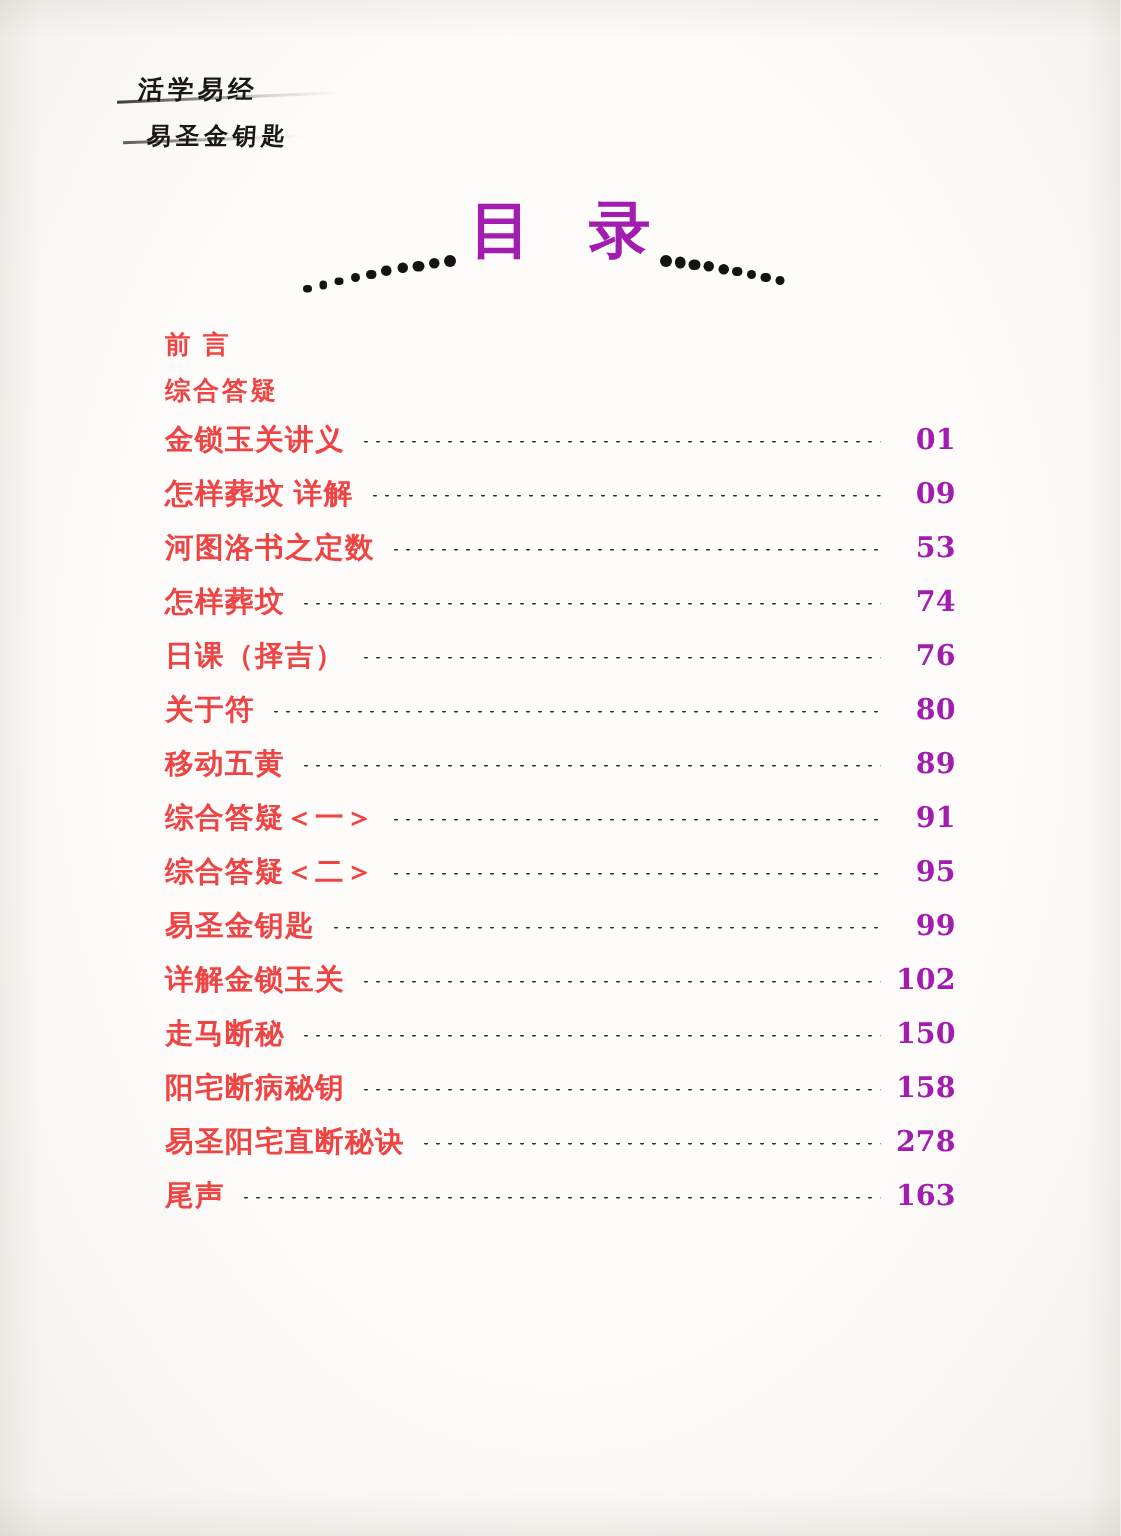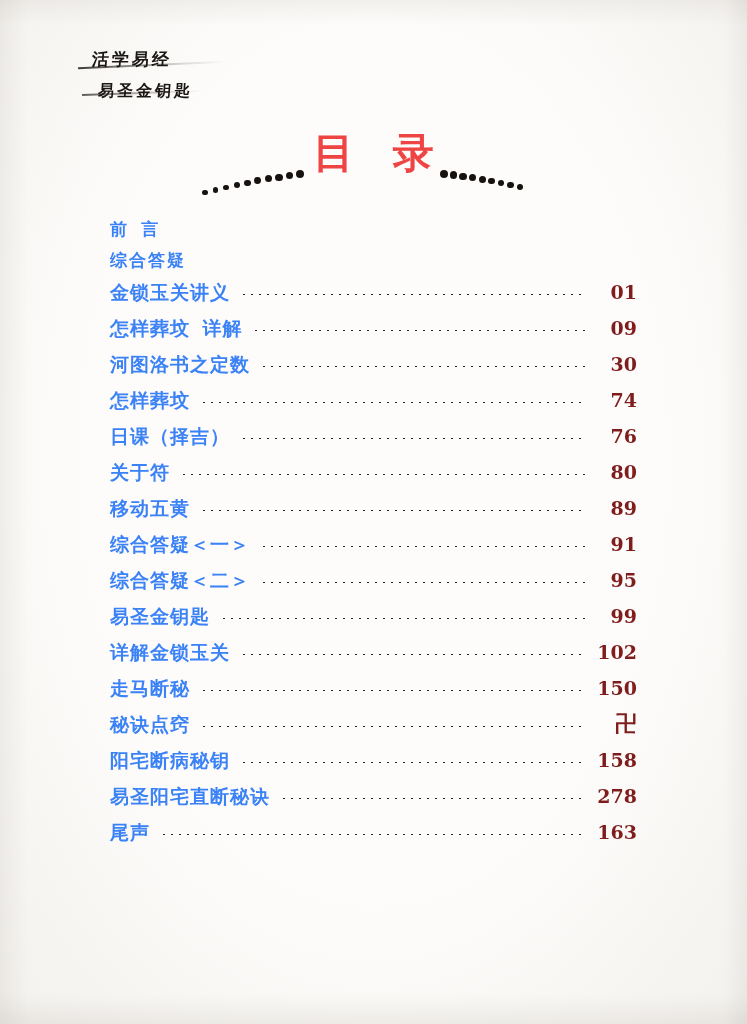--- a/index.html
+++ b/index.html
@@ -86,21 +86,21 @@
     right: 0;
     top: 126px;
     height: 80px;
   }
   .toc-title {
     text-align: center;
     font-family: "DejaVu Serif", "Liberation Serif", serif;
     font-weight: bold;
     font-size: 41px;
     letter-spacing: 12px;
-    color: #ef4444;
+    color: #a21caf;
     text-indent: 12px;
   }
   .dot-swoosh {
     position: absolute;
     left: 0;
     right: 0;
     top: 8px;
     height: 60px;
     pointer-events: none;
   }
@@ -117,25 +117,25 @@
     right: 110px;
     top: 218px;
   }
   .toc-row {
     display: flex;
     align-items: baseline;
     height: 36px;
   }
   .toc-row.plain { height: 31px; }
   .toc-label {
-    font-family: Liberation Mono, monospace;
+    font-family: Liberation Serif, serif;
     font-weight: bold;
     font-size: 19px;
     letter-spacing: 1px;
-    color: #3b82f6;
+    color: #ef4444;
     white-space: nowrap;
   }
   .toc-row.plain .toc-label {
     font-size: 17px;
     letter-spacing: 2px;
   }
   .leader {
     flex: 1;
     margin: 0 8px 0 10px;
     height: 1px;
@@ -143,21 +143,21 @@
     top: -4px;
     background-image: radial-gradient(circle, #2a2521 1px, rgba(0,0,0,0) 1.3px);
     background-size: 8px 3px;
     background-repeat: repeat-x;
     background-position: left center;
   }
   .toc-page {
     font-family: "DejaVu Serif", "Liberation Serif", serif;
     font-weight: bold;
     font-size: 19px;
-    color: #7f1d1d;
+    color: #a21caf;
     min-width: 42px;
     text-align: right;
   }
   .toc-page.symbol {
     font-size: 22px;
     line-height: 1;
   }
 </style>
 </head>
 <body>
@@ -209,21 +209,21 @@
         <span class="toc-page">01</span>
       </div>
       <div class="toc-row">
         <span class="toc-label">怎样葬坟 详解</span>
         <span class="leader"></span>
         <span class="toc-page">09</span>
       </div>
       <div class="toc-row">
         <span class="toc-label">河图洛书之定数</span>
         <span class="leader"></span>
-        <span class="toc-page">30</span>
+        <span class="toc-page">53</span>
       </div>
       <div class="toc-row">
         <span class="toc-label">怎样葬坟</span>
         <span class="leader"></span>
         <span class="toc-page">74</span>
       </div>
       <div class="toc-row">
         <span class="toc-label">日课（择吉）</span>
         <span class="leader"></span>
         <span class="toc-page">76</span>
@@ -257,25 +257,20 @@
         <span class="toc-label">详解金锁玉关</span>
         <span class="leader"></span>
         <span class="toc-page">102</span>
       </div>
       <div class="toc-row">
         <span class="toc-label">走马断秘</span>
         <span class="leader"></span>
         <span class="toc-page">150</span>
       </div>
       <div class="toc-row">
-        <span class="toc-label">秘诀点窍</span>
-        <span class="leader"></span>
-        <span class="toc-page symbol">卍</span>
-      </div>
-      <div class="toc-row">
         <span class="toc-label">阳宅断病秘钥</span>
         <span class="leader"></span>
         <span class="toc-page">158</span>
       </div>
       <div class="toc-row">
         <span class="toc-label">易圣阳宅直断秘诀</span>
         <span class="leader"></span>
         <span class="toc-page">278</span>
       </div>
       <div class="toc-row">

